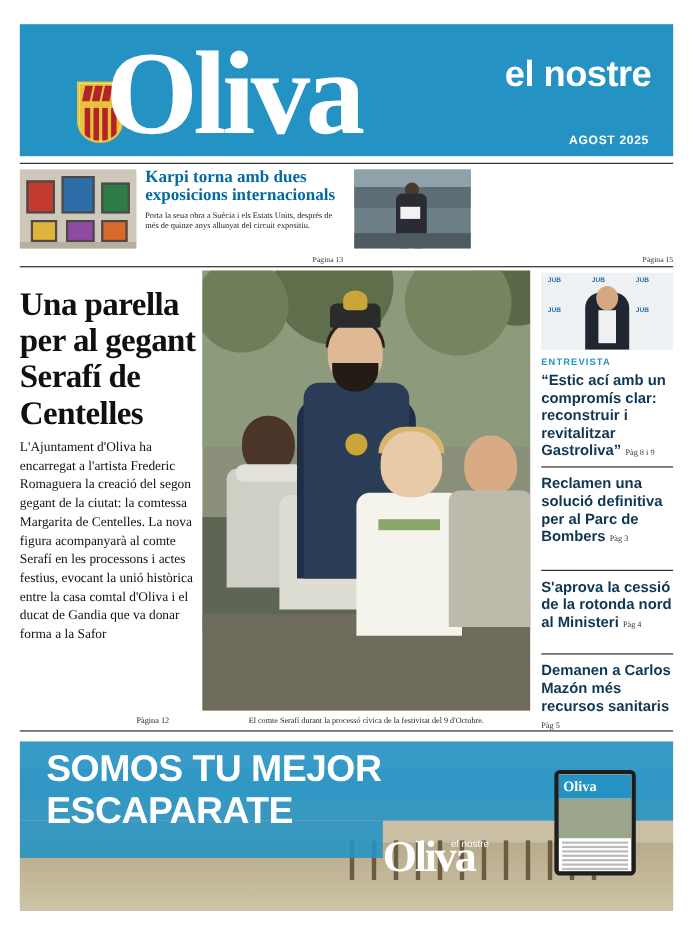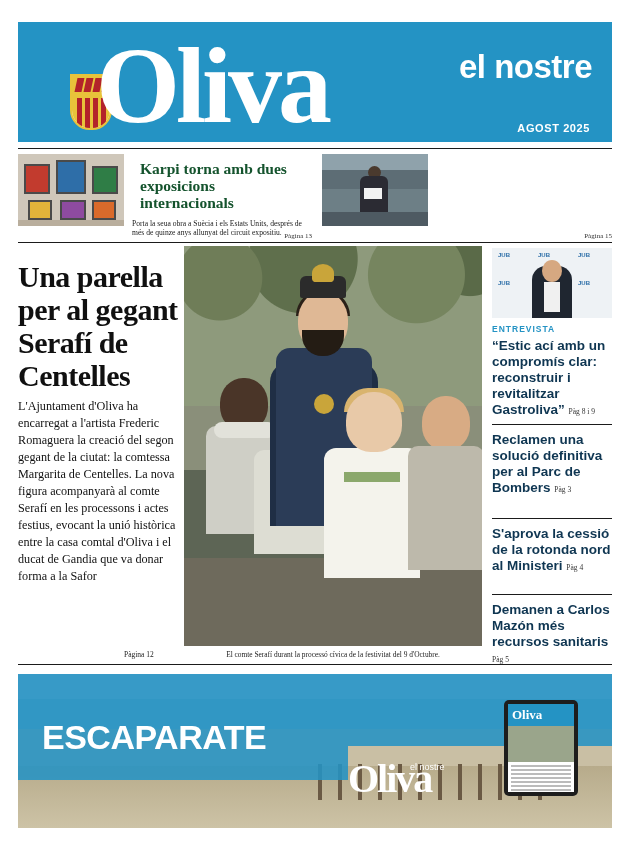--- a/index.html
+++ b/index.html
@@ -91,22 +91,22 @@
     background:#2b2b33; border-radius:6px 6px 3px 3px;
   }
   .runner .head { position:absolute; left:46px; top:12px; width:13px; height:13px; border-radius:50%; background:#4a3a2e; }
   .runner .bib { position:absolute; left:42px; top:34px; width:18px; height:11px; background:#f2f2f2; }
   .runner .leg1 { position:absolute; left:42px; top:58px; width:7px; height:14px; background:#3a3a42; }
   .runner .leg2 { position:absolute; left:55px; top:58px; width:7px; height:14px; background:#3a3a42; }
   .runner .ground { position:absolute; left:0; bottom:0; width:100%; height:14px; background:#4e5a62; }
 
   .teaser .txt { position:absolute; left:114px; top:0; right:0; }
   .teaser h3 {
-    margin:8px; font-family:"Liberation Serif", serif;
-    font-weight:bold; font-size:15.5px; line-height:17px; color:#14532d;
+    margin:0; font-family:"Liberation Serif", serif;
+    font-weight:bold; font-size:15.5px; line-height:17px; color:#0369a1;
   }
   .teaser p {
     margin:5px 0 0 0; font-family:"Liberation Serif", serif;
     font-size:7.6px; line-height:9.4px; color:#1a1a1a;
   }
   .teaser .pg {
     position:absolute; right:0; bottom:-2px;
     font-family:"Liberation Serif", serif; font-size:7px; color:#333;
   }
   .rule { position:absolute; background:#1b1b1b; }
@@ -452,20 +452,21 @@
         <i style="left:400px"></i>
       <i style="left:420px"></i>
         <i style="left:440px"></i>
         <i style="left:460px"></i>
       <i style="left:480px"></i>
         <i style="left:500px"></i>
         <i style="left:520px"></i>
     </div>
     <div class="bluebar"></div>
     <div class="bluebar2"></div>
+    <div class="adline1">SOMOS TU MEJOR</div>
     <div class="adline2">ESCAPARATE</div>
     <div class="adlogo">Oliva</div>
     <div class="adlogo-sub">el nostre</div>
     <div class="tablet">
       <div class="screen">
         <div class="sc-top">
             <span>Oliva</span>
           </div>
         <div class="sc-img"></div>
         <div class="sc-lines">

